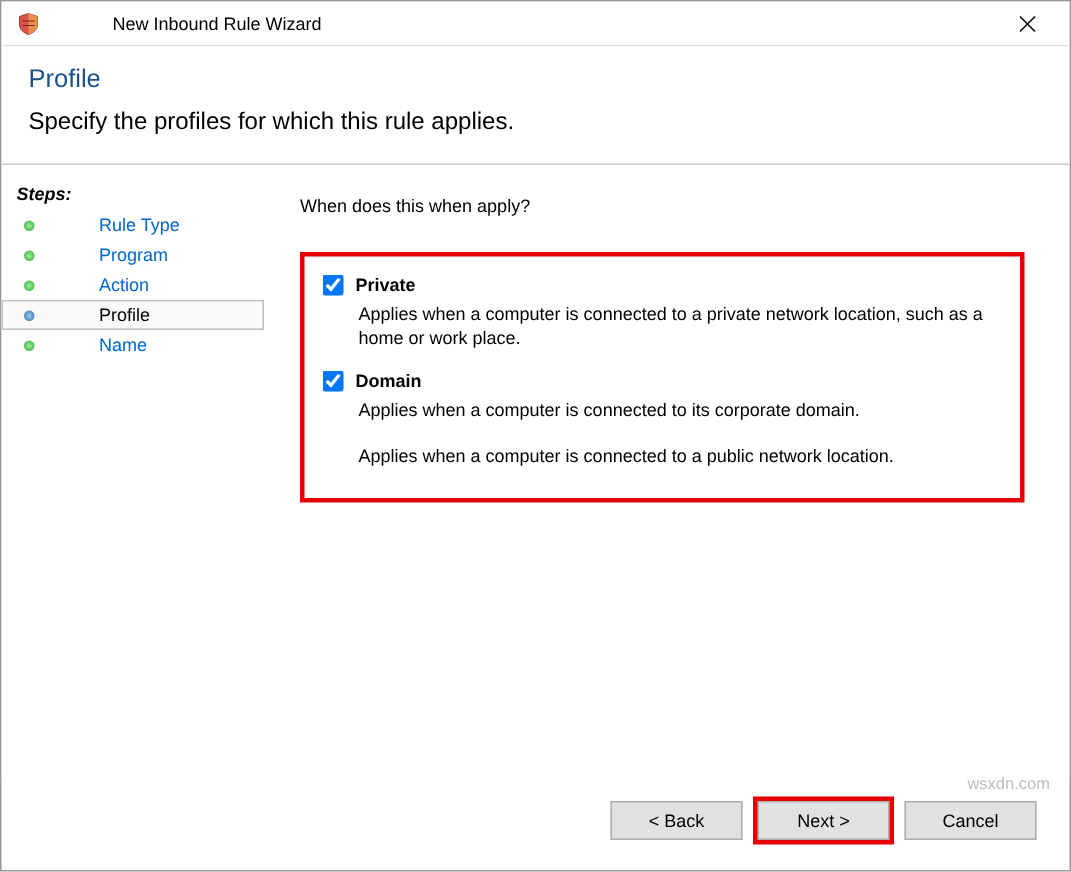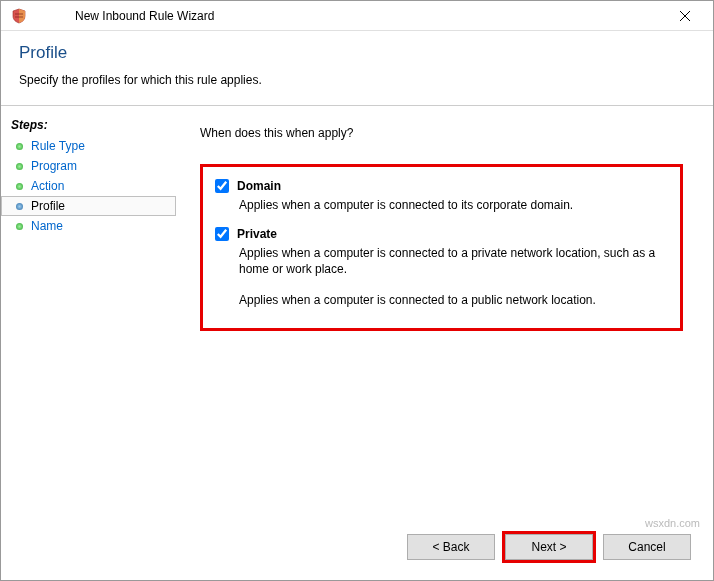--- a/index.html
+++ b/index.html
@@ -50,21 +50,21 @@
     border-bottom: 1px solid #ccc;
     background: #fff;
   }
   .header-title {
     font-size: 17px;
     font-weight: normal;
     color: #1a4f8a;
     margin: 0 0 10px 0;
   }
   .header-sub {
-    font-size: 12px;
+    font-size: 16px;
     color: #000;
     margin: 0;
   }
 
   .body-wrap {
     display: flex;
     flex: 1;
     min-height: 0;
   }
   .sidebar {
@@ -82,20 +82,21 @@
   }
   .sidebar-item {
     display: flex;
     align-items: center;
     padding: 2px 10px 2px 14px;
     font-size: 12px;
     color: #0066cc;
     cursor: default;
     height: 20px;
     border: 1px solid transparent;
+    gap: 35px;
   }
   .sidebar-item.current {
     color: #000;
     background: #fafafa;
     border: 1px solid #c0c0c0;
   }
   .bullet {
     width: 7px;
     height: 7px;
     border-radius: 50%;
@@ -221,34 +222,34 @@
     </div>
   </div>
 
   <div class="main">
     <div class="question">When does this when apply?</div>
 
     <div class="highlight-area">
       <div class="opt-row">
         <label class="opt-head">
           <input type="checkbox" checked="" style="">
+          <span class="opt-label">Private</span>
+        </label>
+        <div class="opt-desc">Applies when a computer is connected to a private network location, such as a home or work place.</div>
+      </div>
+
+      <div class="opt-row">
+        <label class="opt-head">
+          <input type="checkbox" checked="" style="">
           <span class="opt-label">Domain</span>
         </label>
         <div class="opt-desc">Applies when a computer is connected to its corporate domain.</div>
       </div>
 
       <div class="opt-row">
-        <label class="opt-head">
-          <input type="checkbox" checked="" style="">
-          <span class="opt-label">Private</span>
-        </label>
-        <div class="opt-desc">Applies when a computer is connected to a private network location, such as a home or work place.</div>
-      </div>
-
-      <div class="opt-row">
         <div class="opt-desc">Applies when a computer is connected to a public network location.</div>
       </div>
     </div>
   </div>
 </div>
 
 <div class="footer">
   <button>&lt; Back</button>
   <button class="btn-highlight">Next &gt;</button>
   <button>Cancel</button>

